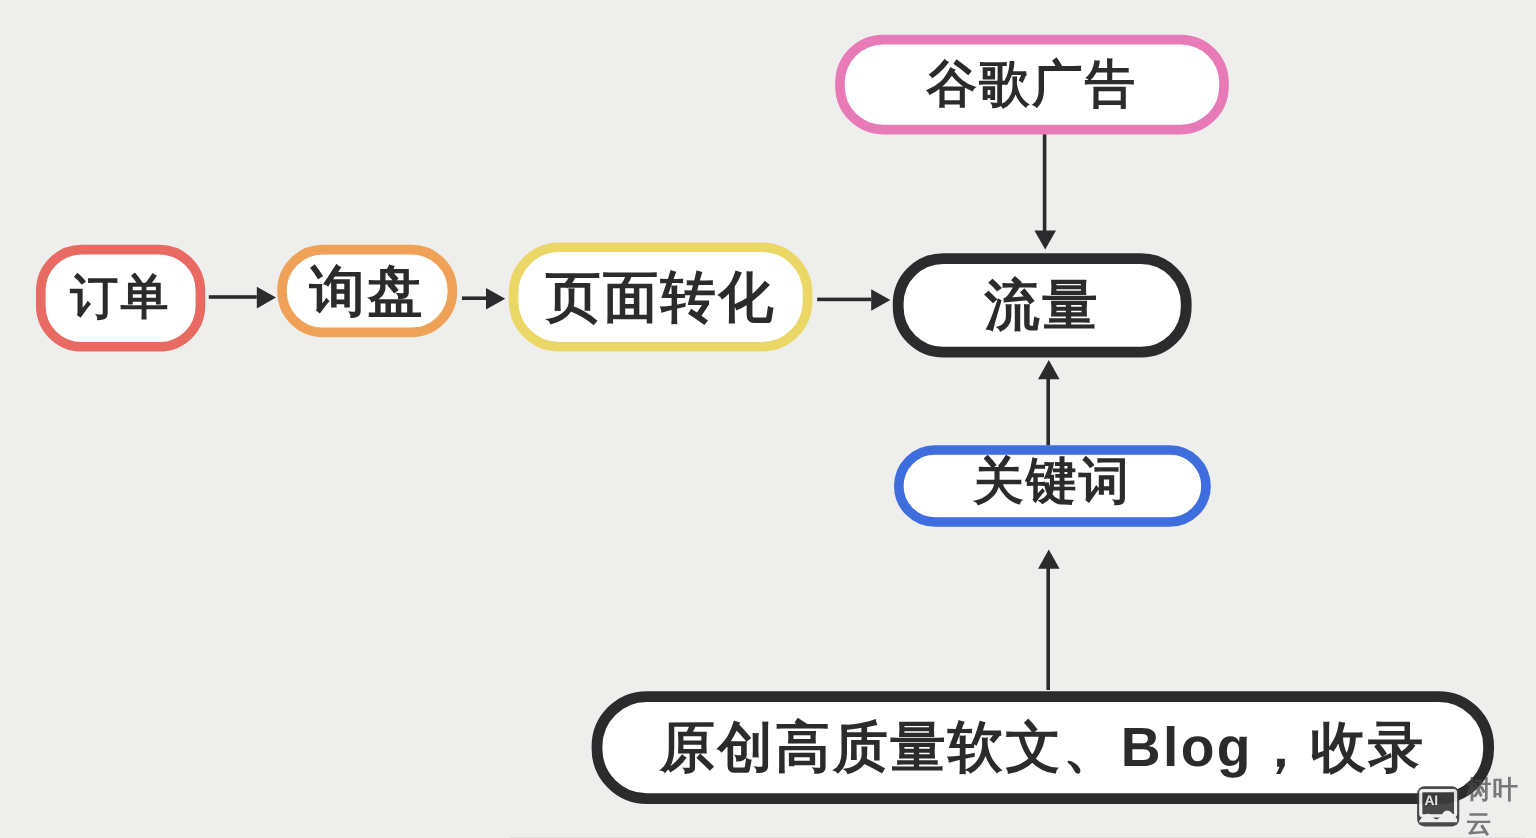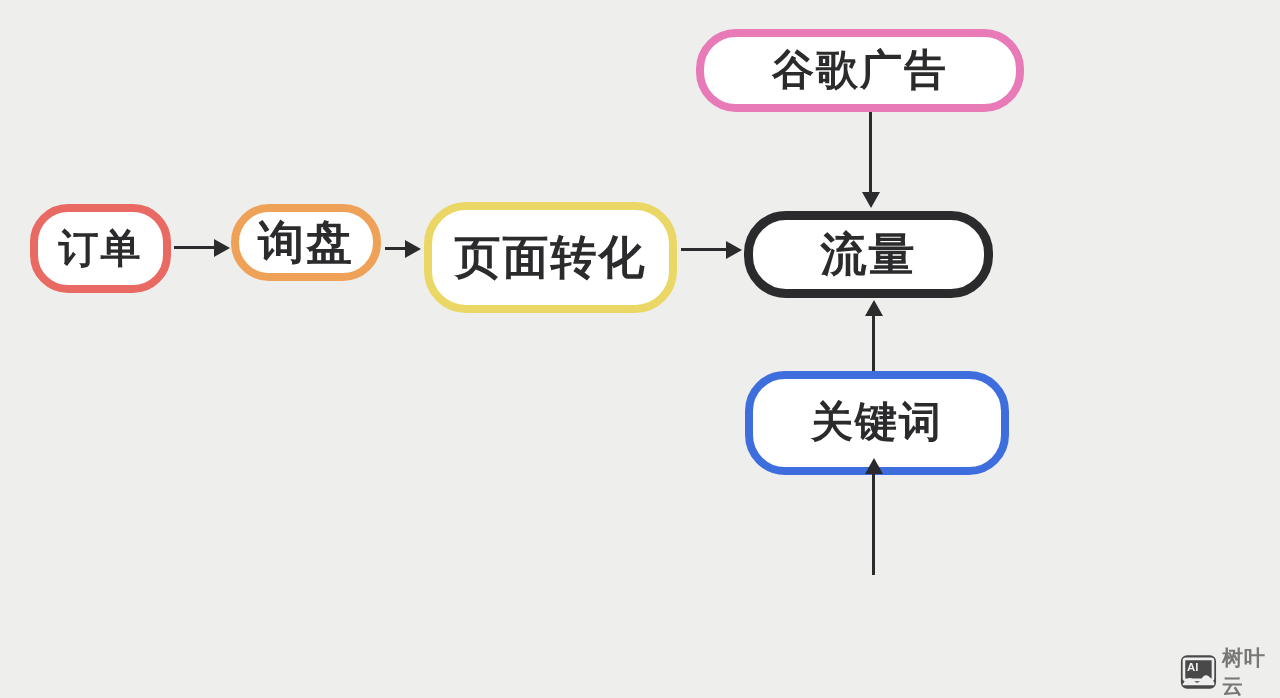--- a/index.html
+++ b/index.html
@@ -77,32 +77,35 @@
   </div>
 
   <div class="node" style="left: 30px; top: 204px; width: 141px; height: 89px; border-width: 8px; border-radius: 38px; font-size: 40px; border-color: rgb(233, 106, 99);">
     <span class="node-label">订单</span>
   </div>
 
   <div class="node" style="left: 231px; top: 204px; width: 150px; height: 77px; border-width: 8px; border-radius: 38px; font-size: 46px; border-color: rgb(239, 162, 87);">
     <span class="node-label">询盘</span>
   </div>
 
-  <div class="node" style="left: 424px; top: 202px; width: 253px; height: 111px; border-width: 8px; border-radius: 42px; font-size: 46px; border-color: rgb(235, 215, 101); text-align: center;">
+  <div class="node" style="left: 424px; top: 202px; width: 253px; height: 91px; border-width: 8px; border-radius: 42px; font-size: 46px; border-color: rgb(235, 215, 101); text-align: center;">
     <span class="node-label">页面转化</span>
   </div>
 
   <div class="node" style="left: 744px; top: 211px; width: 249px; height: 87px; border-width: 9px; border-radius: 42px; font-size: 46px; border-color: rgb(43, 43, 45);">
     <span class="node-label">流量</span>
   </div>
 
-  <div class="node" style="left: 745px; top: 371px; width: 264px; height: 104px; border-width: 8px; border-radius: 40px; font-size: 42px; border-color: rgb(62, 110, 221);">
+  <div class="node" style="left: 745px; top: 371px; width: 264px; height: 68px; border-width: 8px; border-radius: 40px; font-size: 42px; border-color: rgb(62, 110, 221); font-family: Liberation Mono, monospace;">
     <span class="node-label">关键词</span>
   </div>
 
+  <div class="node" style="left: 493px; top: 576px; width: 752px; height: 94px; border-width: 9px; border-radius: 46px; font-size: 46px; border-color: rgb(43, 43, 45);">
+    <span class="node-label">原创高质量软文、Blog，收录</span>
+  </div>
 
   <div class="arrow arrow-right" style="left:174px; top:246px; width:40px;"></div>
   <div class="arrow arrow-right" style="left:385px; top:247px; width:20px;"></div>
   <div class="arrow arrow-right" style="left:681px; top:248px; width:45px;"></div>
   <div class="arrow arrow-down" style="left:869px; top:112px; height:81px;"></div>
   <div class="arrow arrow-up" style="left:872px; top:315px; height:56px;"></div>
   <div class="arrow arrow-up" style="left:872px; top:473px; height:102px;"></div>
 
   <div class="watermark">
     <svg class="watermark-icon" viewBox="0 0 42 40" xmlns="http://www.w3.org/2000/svg">

